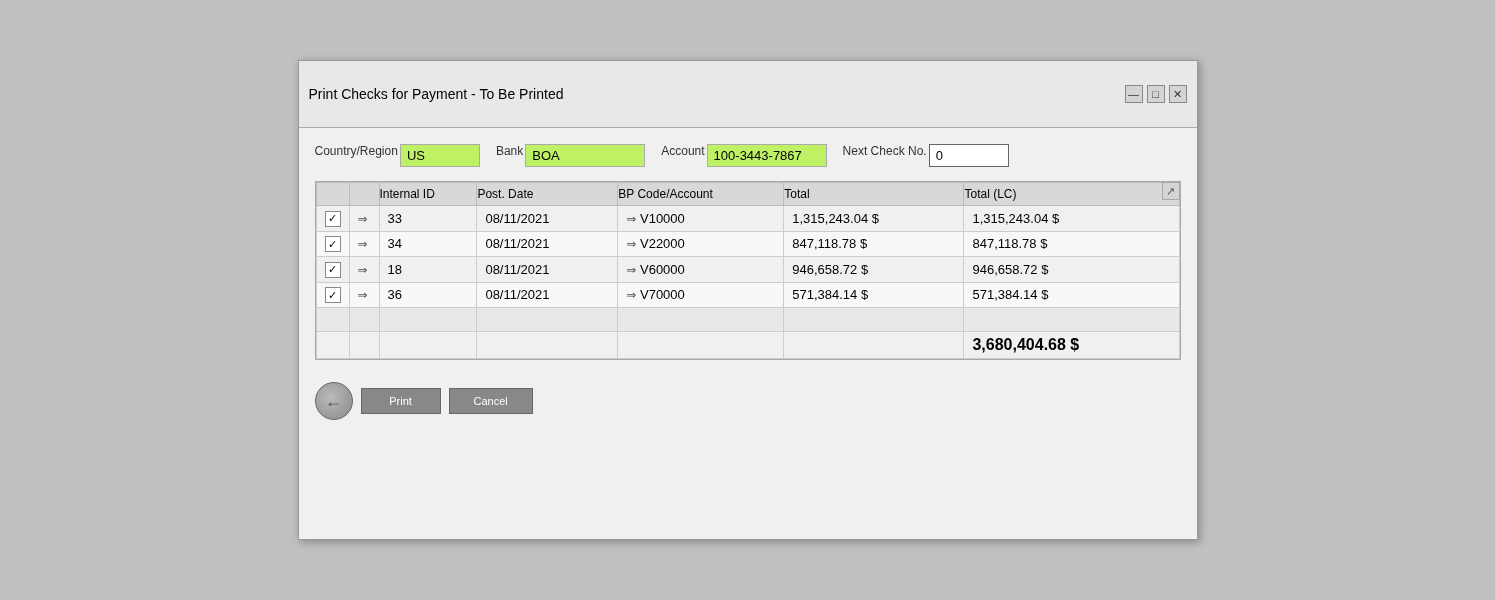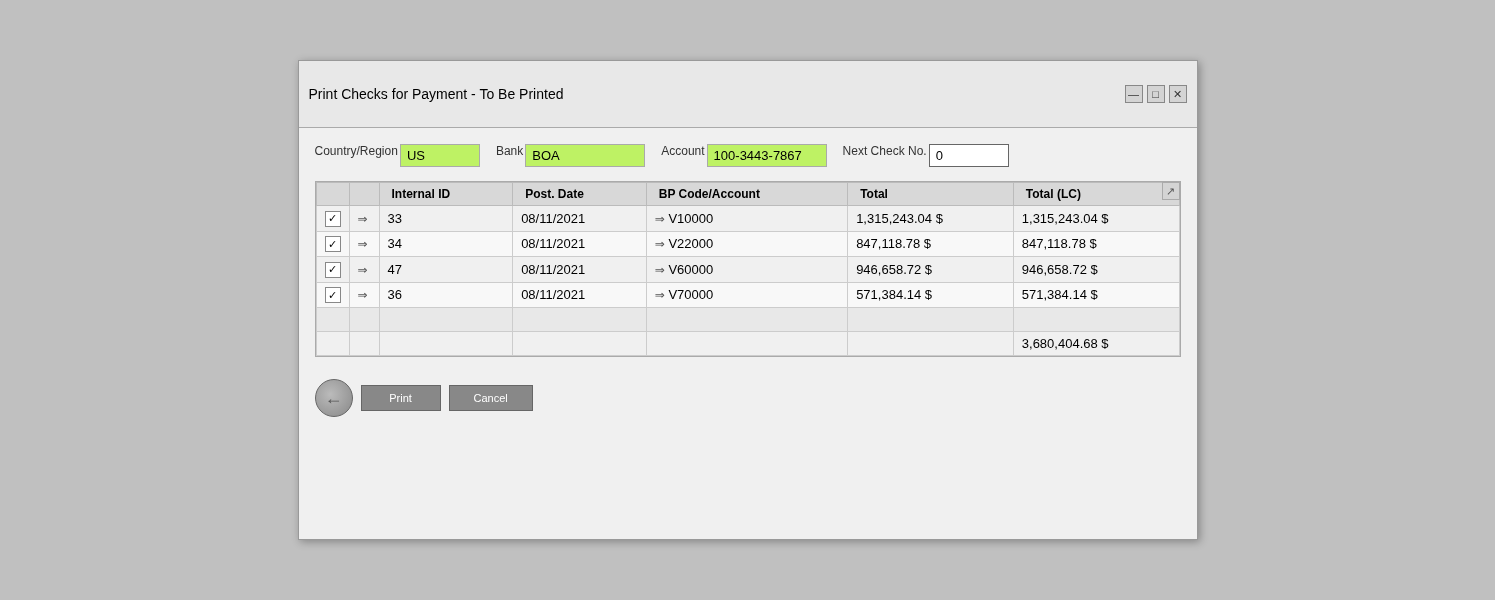--- a/index.html
+++ b/index.html
@@ -101,23 +101,23 @@
     }
     table {
       width: 100%;
       border-collapse: collapse;
     }
     thead tr {
       background: #d8d8d8;
     }
     thead th {
       border: 1px solid #bbb;
-      padding: 4px 12px;
+      padding: 4px 0;
       text-align: left;
-      font-weight: bold;
+      font-weight: normal;
       font-size: 12px;
       color: #000;
     }
     tbody tr {
       background: #f8f8f8;
     }
     tbody tr:nth-child(odd) {
       background: #f0f0f0;
     }
     tbody tr.empty-row {
@@ -145,22 +145,22 @@
     }
     .arrow-icon {
       color: #555;
       font-size: 12px;
     }
     .total-row td {
       background: #f0f0f0;
       border-top: 1px solid #aaa;
     }
     .total-value {
-      font-weight: normal;
-      font-size: 13px;
+      font-weight: bold;
+      font-size: 16px;
     }
     .footer-bar {
       display: flex;
       align-items: center;
       gap: 8px;
       padding: 8px 0;
     }
     .back-btn {
       width: 38px;
       height: 38px;
@@ -267,21 +267,21 @@
       <td>847,118.78 $</td>
       <td>847,118.78 $</td>
     </tr>
             <tr>
       <td class="cell-checkbox">
         <span class="cell-check-icon">✓</span>
       </td>
       <td>
         <span class="arrow-icon">⇒</span>
       </td>
-      <td>47</td>
+      <td>18</td>
       <td>08/11/2021</td>
       <td>
         <span class="arrow-icon">⇒</span>
         V60000
       </td>
       <td>946,658.72 $</td>
       <td>946,658.72 $</td>
     </tr>
             <tr>
       <td class="cell-checkbox">

